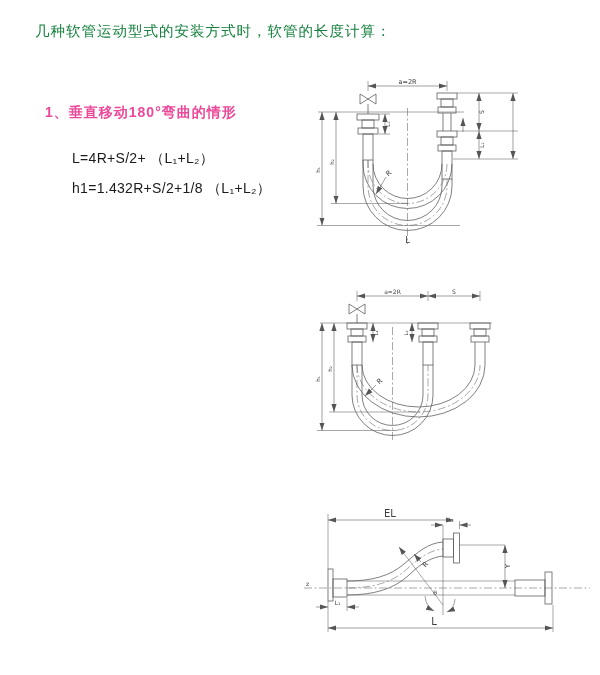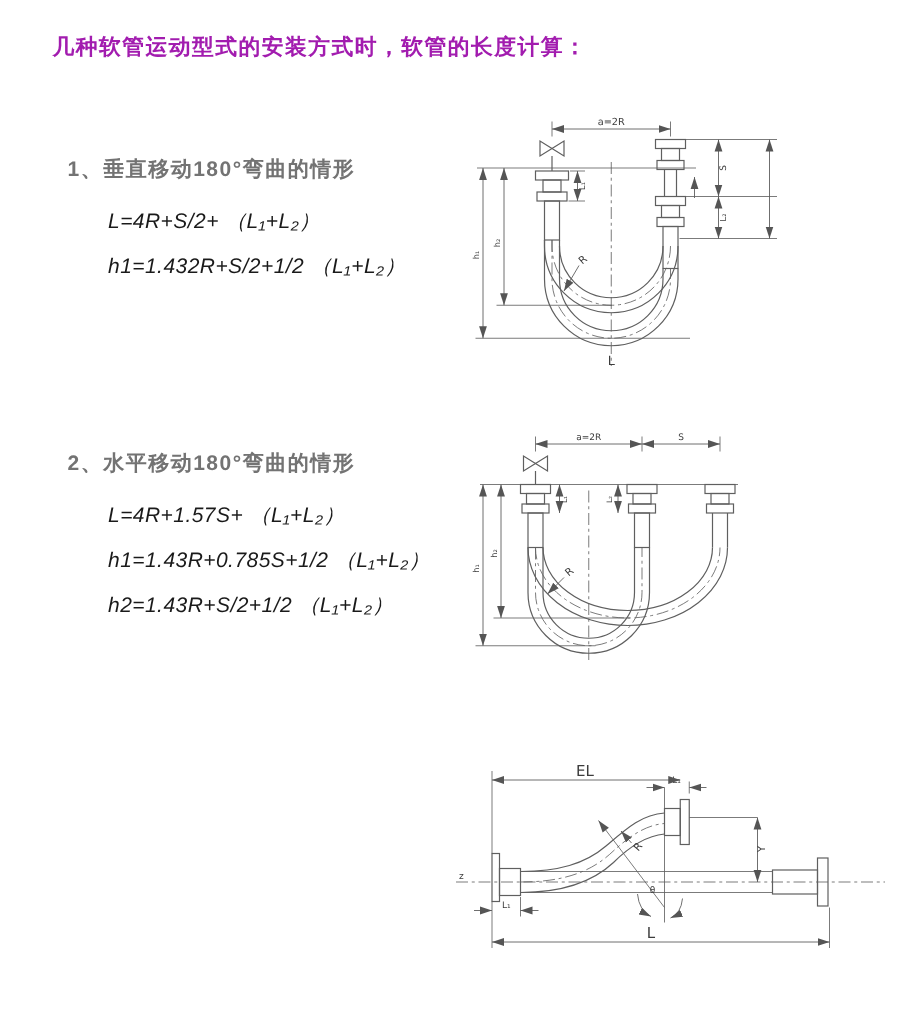--- a/index.html
+++ b/index.html
@@ -2,26 +2,26 @@
 <html><head>
 <meta charset="utf-8">
 <style>
   html,body{margin:0;padding:0;background:#fff;}
   .page{
     position:relative;width:600px;height:675px;background:#ffffff;
     font-family:"Liberation Sans","DejaVu Sans",sans-serif;color:#1a1a1a;
     overflow:hidden;
   }
   .title{
-    position:absolute;left:35px;top:22px;font-size:14.5px;font-weight:700;
-    letter-spacing:1px;color:#a21caf;
+    position:absolute;left:35px;top:22px;font-size:14.5px;font-weight:400;
+    letter-spacing:1px;color:#15803d;
   }
   .sec{position:absolute;left:45px;}
-  .sec-heading{font-size:14px;font-weight:600;letter-spacing:1px;color:#737373;height:24px;}
-  .formulas{margin-left:27px;margin-top:4px;font-style:italic;}
+  .sec-heading{font-size:14px;font-weight:600;letter-spacing:1px;color:#ec4899;height:24px;}
+  .formulas{margin-left:27px;margin-top:15px;}
   .formula{font-size:14px;line-height:30px;letter-spacing:.3px;color:#1a1a1a;white-space:pre;}
   svg.diag{position:absolute;}
   svg.diag path, svg.diag line, svg.diag rect, svg.diag polyline{
     stroke:#5f5f5f;fill:none;stroke-width:.8;
   }
   svg.diag .thin{stroke-width:.55;}
   svg.diag .dim{stroke-width:.6;}
   svg.diag .dash{stroke-dasharray:8 2.5 2 2.5;stroke-width:.55;}
   svg.diag .braid{stroke:#5f5f5f;stroke-width:.8;}
   svg.diag text{
@@ -46,31 +46,25 @@
       </pattern>
     </defs>
   </svg>
 
   <div class="title">几种软管运动型式的安装方式时，软管的长度计算：</div>
 
   <section class="sec" style="top:104px">
     <div class="sec-heading"><span>1、</span><span>垂直移动180°弯曲的情形</span></div>
     <div class="formulas">
       <div class="formula">L=4R+S/2+ （L₁+L₂）</div>
-      <div class="formula">h1=1.432R+S/2+1/2 （L₁+L₂）</div>
+      <div class="formula">h1=1.432R+S/2+1/8 （L₁+L₂）</div>
     </div>
   </section>
 
   <section class="sec" style="top:300px">
-    <div class="sec-heading"><span>2、</span><span>水平移动180°弯曲的情形</span></div>
-    <div class="formulas">
-      <div class="formula">L=4R+1.57S+ （L₁+L₂）</div>
-      <div class="formula">h1=1.43R+0.785S+1/2 （L₁+L₂）</div>
-      <div class="formula">h2=1.43R+S/2+1/2 （L₁+L₂）</div>
-    </div>
   </section>
 
 
   <svg class="diag" style="left:312px;top:70px" width="278" height="180" viewBox="0 0 278 180">
 
     <line class="dim" x1="56" y1="16" x2="135" y2="16" marker-start="url(#mb)" marker-end="url(#ma)"></line>
     <line class="thin" x1="56" y1="11" x2="56" y2="21"></line>
     <line class="thin" x1="135" y1="11" x2="135" y2="21"></line>
     <text x="95.5" y="13.5" font-size="6.5" text-anchor="middle">a=2R</text>
 

